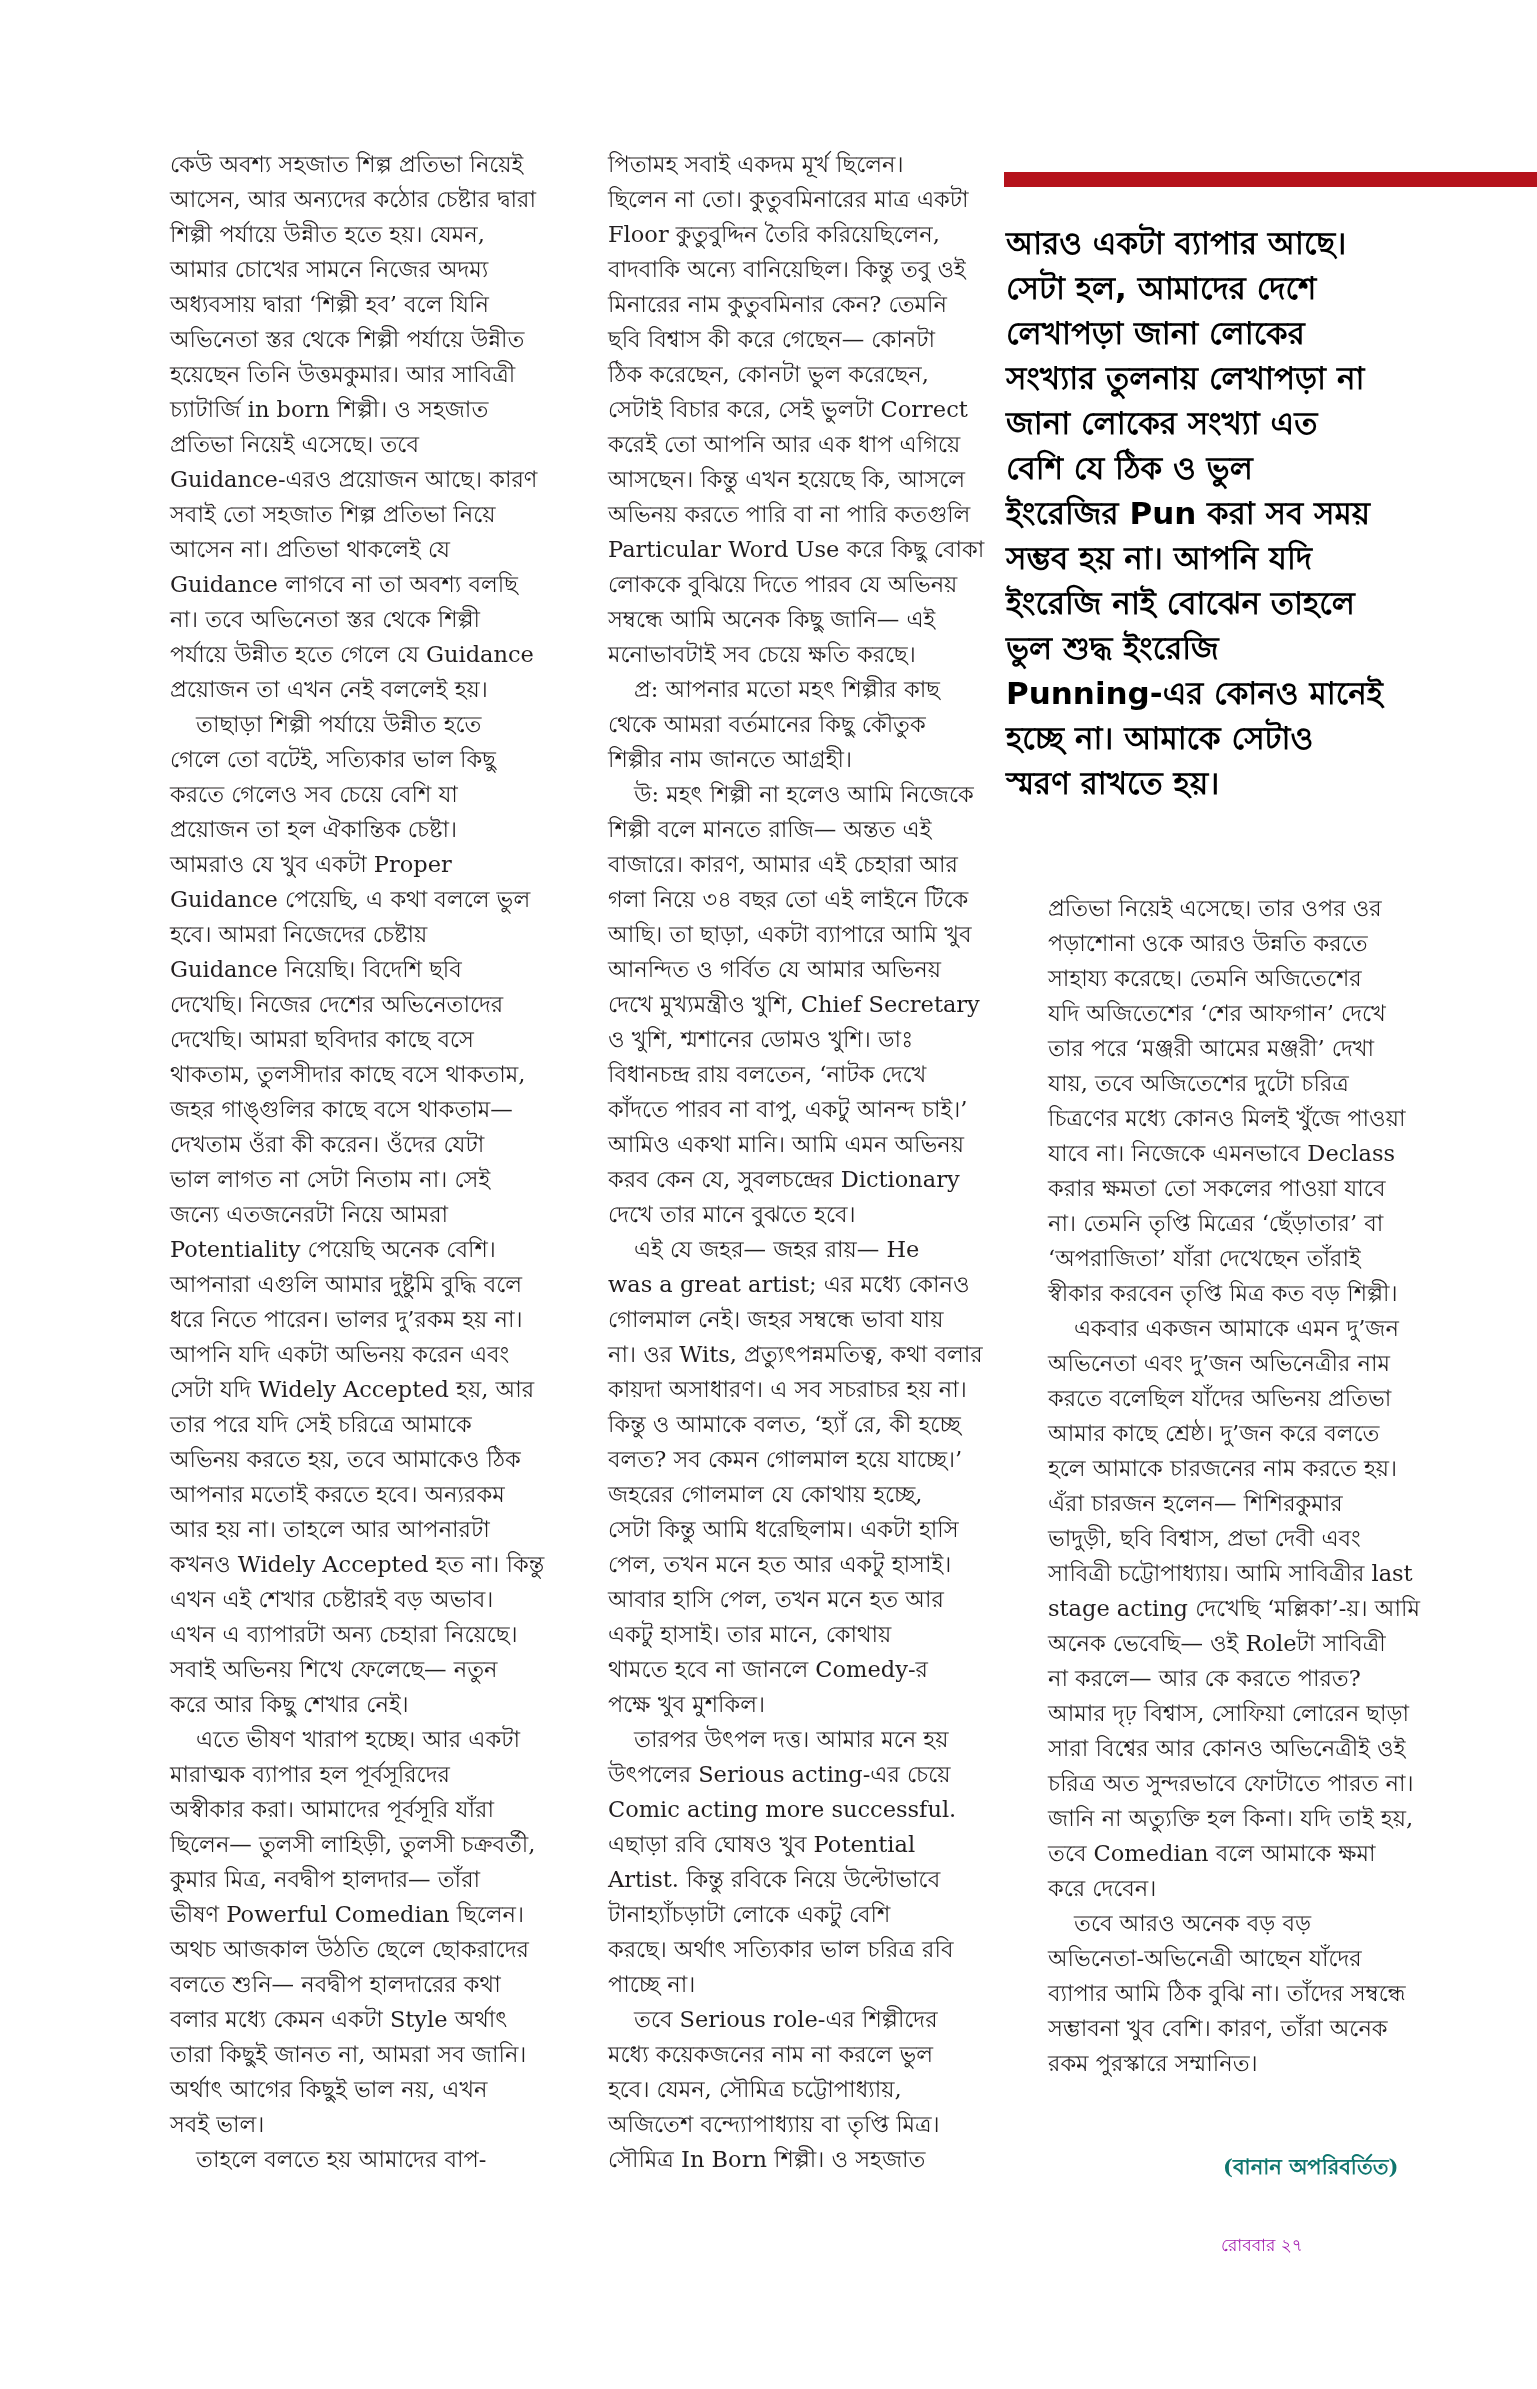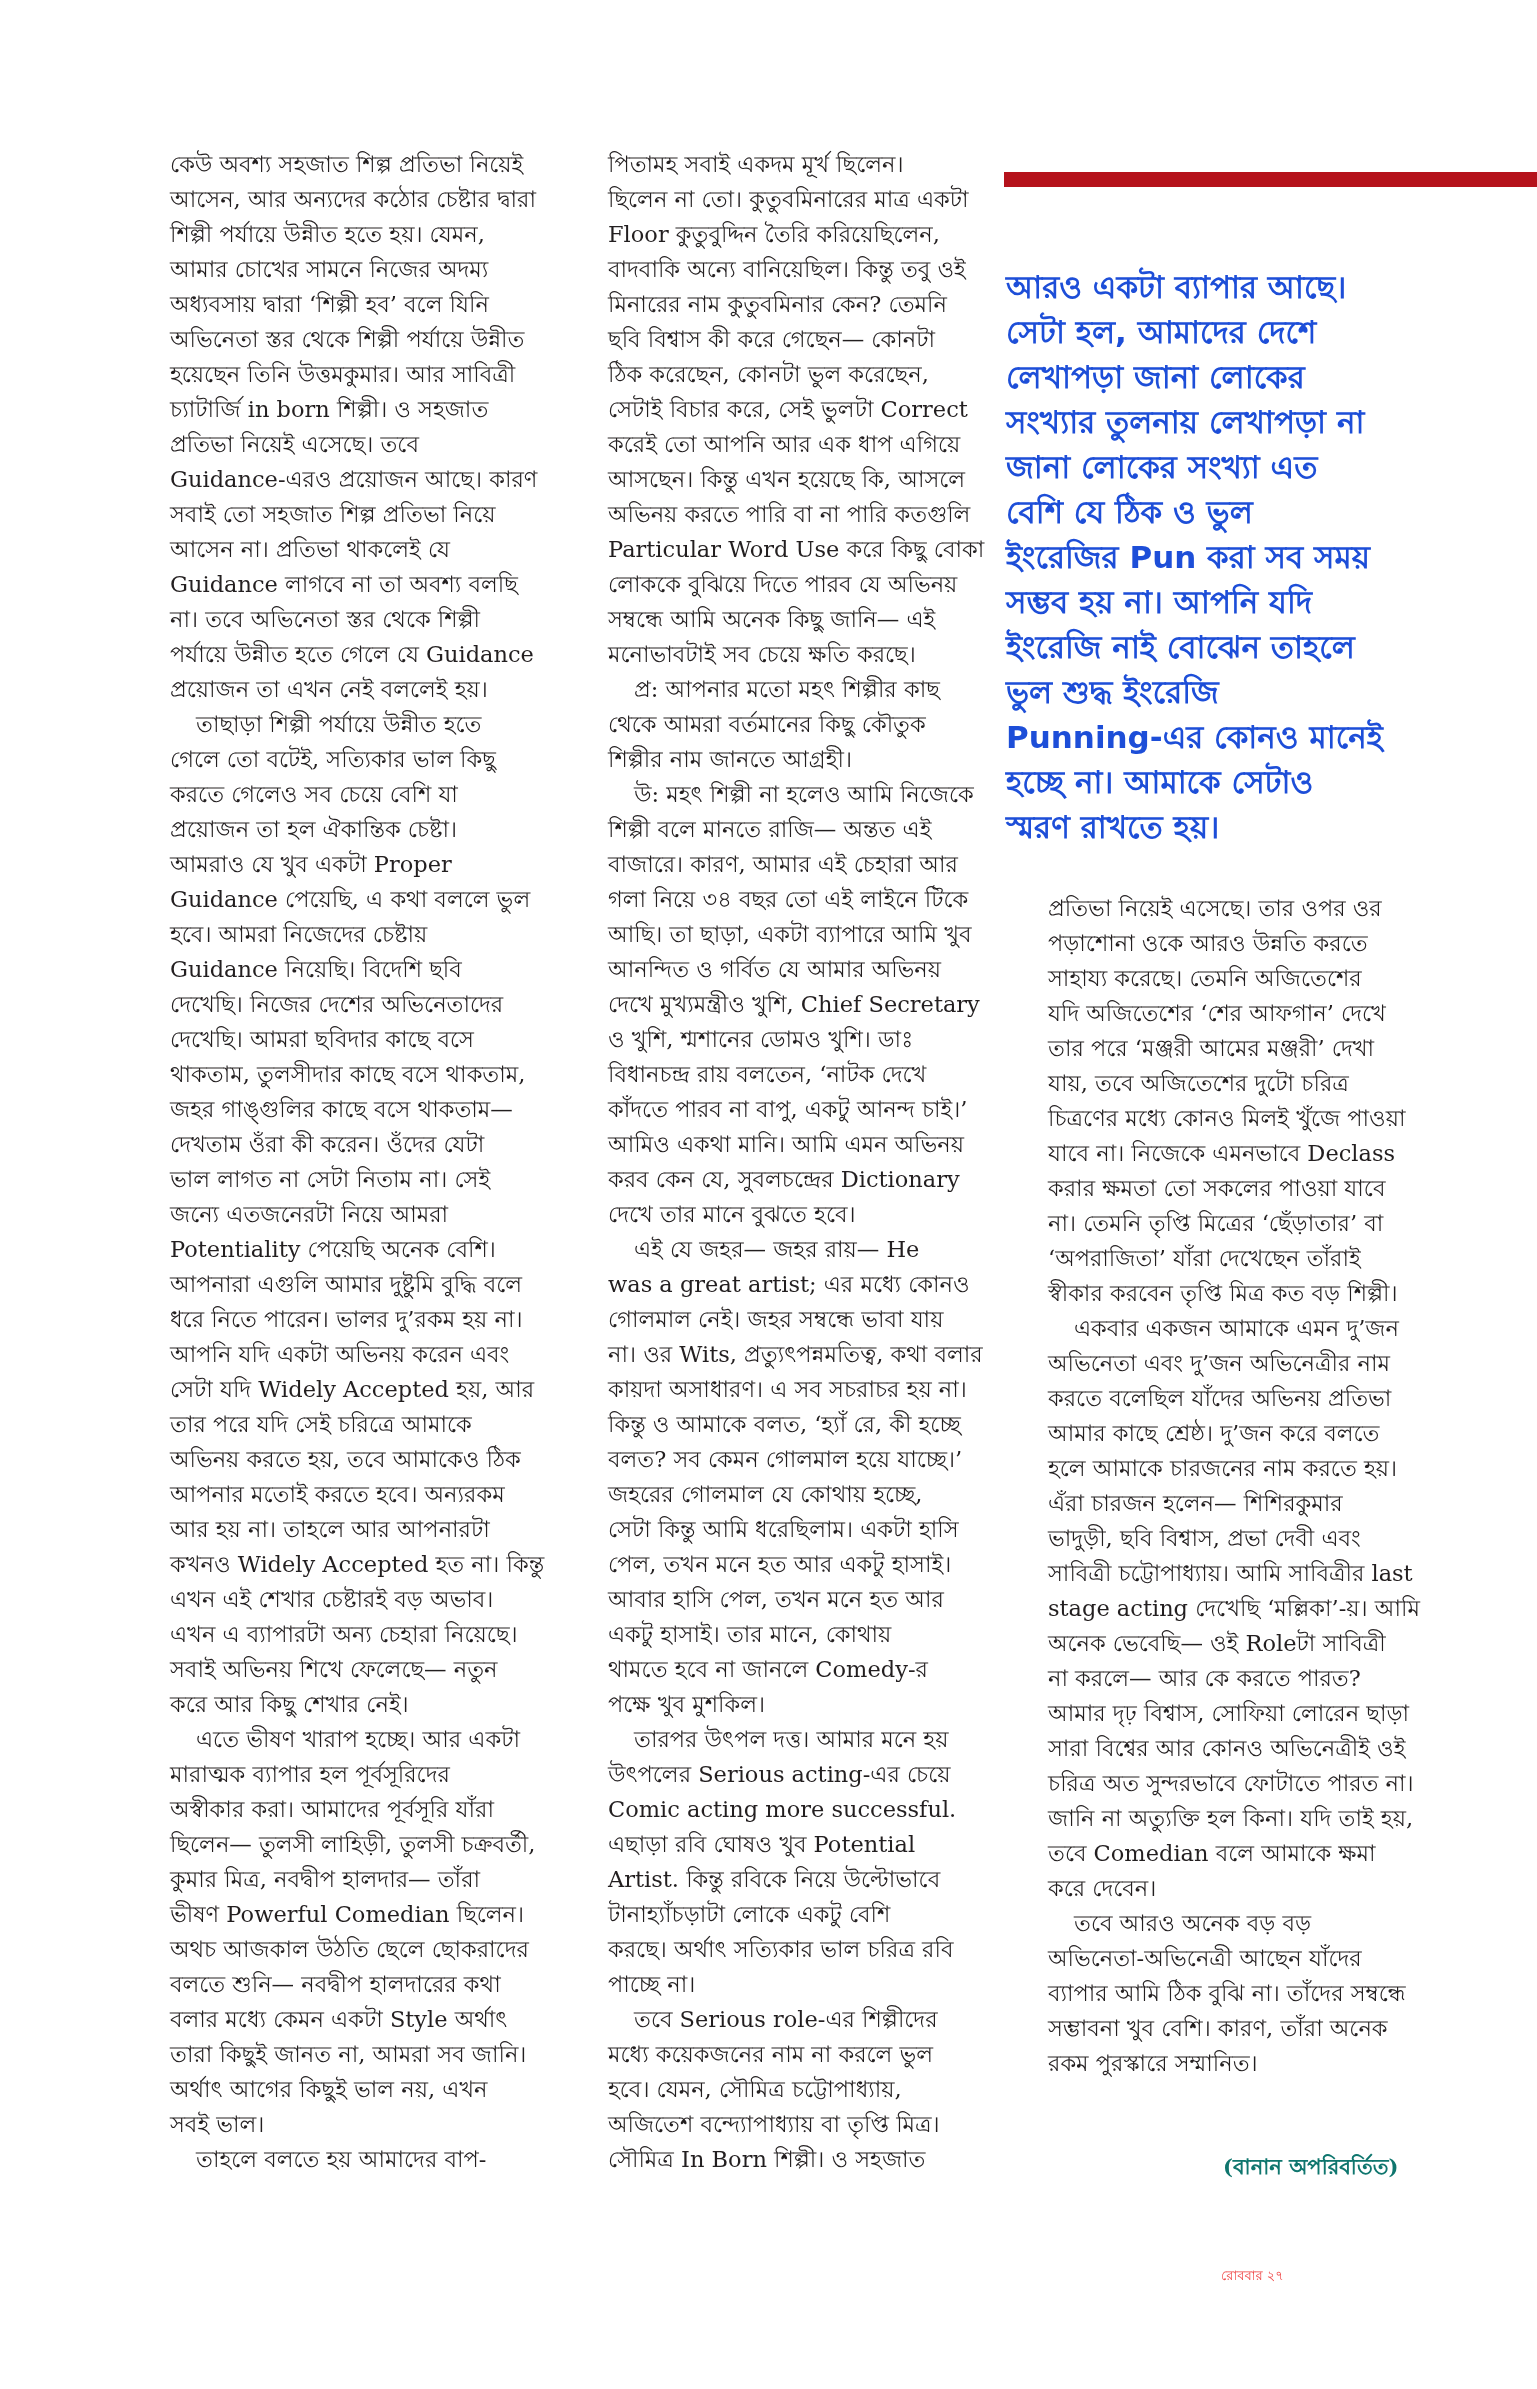--- a/index.html
+++ b/index.html
@@ -23,30 +23,30 @@
   #col-right { left: 1008px; width: 434px; top: 891px; }
 
   .red-bar {
     position: absolute; left: 1004px; top: 172px; width: 534px; height: 14.7px;
     background: #b5121b;
   }
   .pullquote {
     position: absolute; left: 1006px; top: 221px; width: 465px;
     font-family: "DejaVu Sans", "Liberation Sans", sans-serif;
     font-weight: bold; font-size: 31px; line-height: 45px;
-    white-space: nowrap; color: #1d4ed8; margin-top: 44px;
+    white-space: nowrap; color: #000000;
   }
   .pullquote .ln { display: block; height: 45px; }
   .credit {
     position: absolute; left: 1223px; top: 2151px;
     font-size: 21px; font-weight: bold; color: #0f766e;
   }
   .folio {
     position: absolute; left: 1221px; top: 2232px;
-    font-size: 13px; color: #ef4444; margin-top: 34px;
+    font-size: 17px; color: #a21caf;
   }
 </style>
 </head>
 <body>
 
 <div class="col" id="col-left">
     <span class="ln">কেউ অবশ্য সহজাত শিল্প প্রতিভা নিয়েই</span>
     <span class="ln">আসেন, আর অন্যদের কঠোর চেষ্টার দ্বারা</span>
     <span class="ln">শিল্পী পর্যায়ে উন্নীত হতে হয়। যেমন,</span>
     <span class="ln">আমার চোখের সামনে নিজের অদম্য</span>

